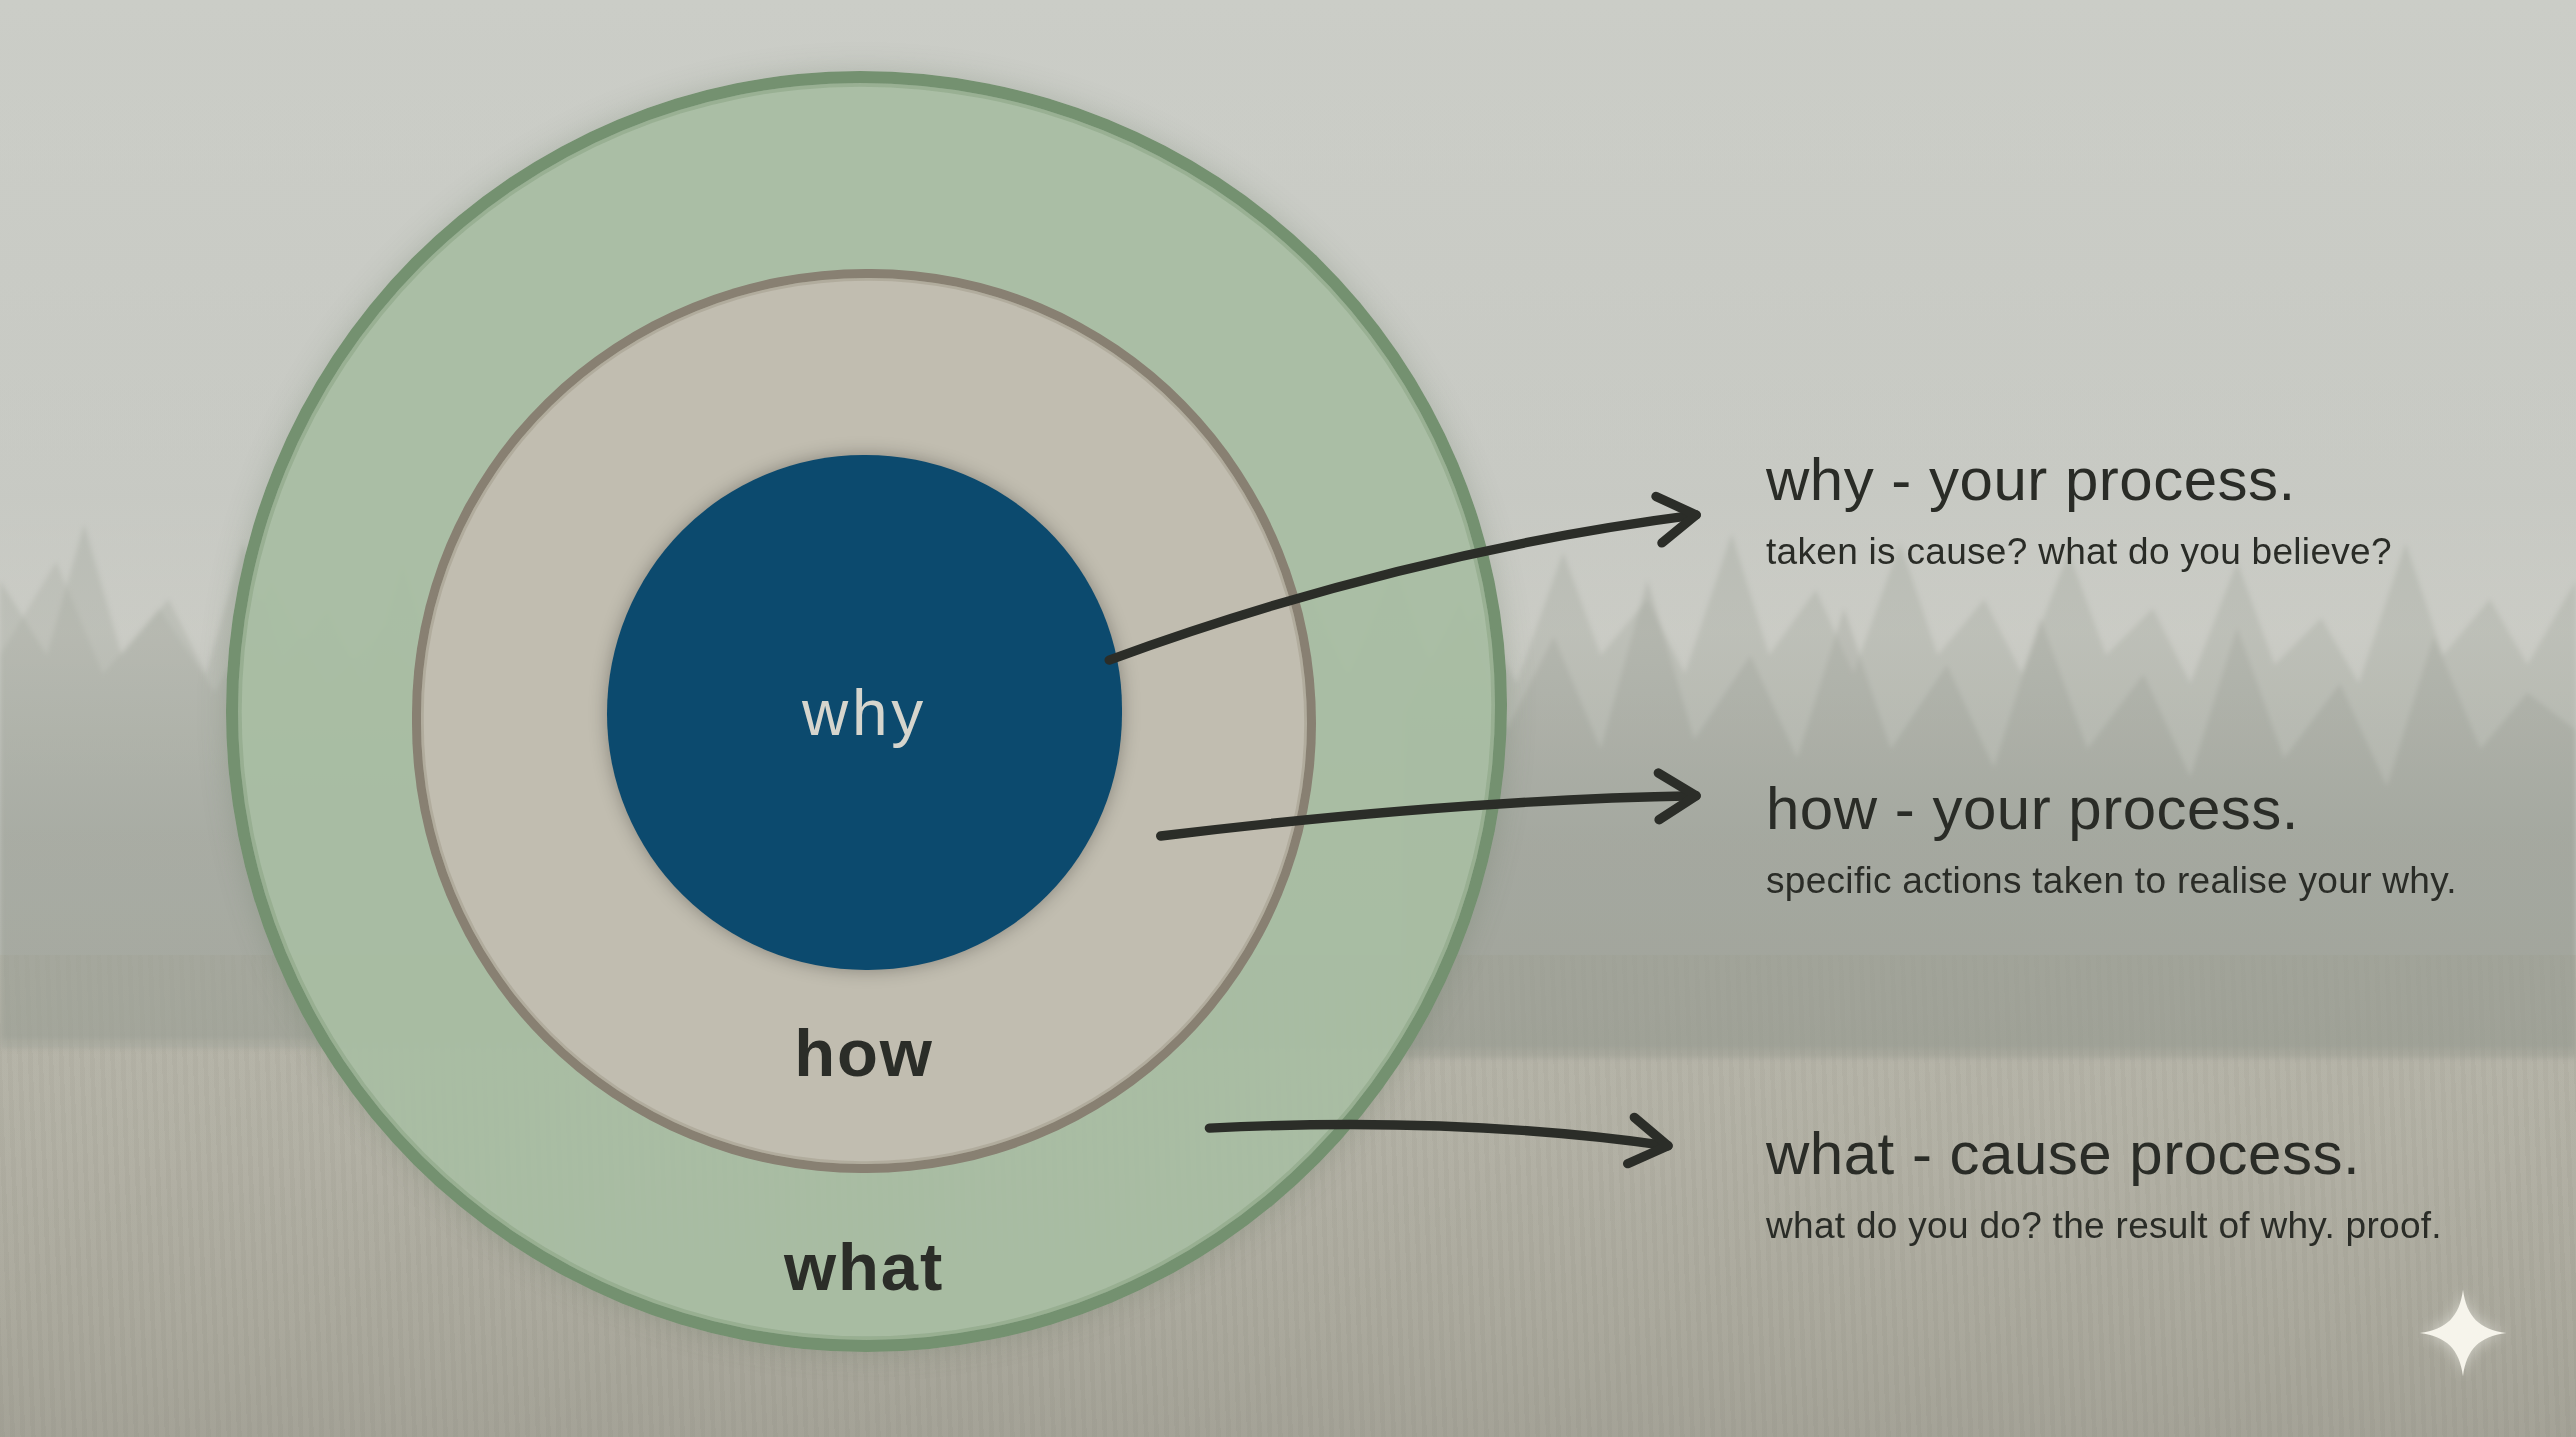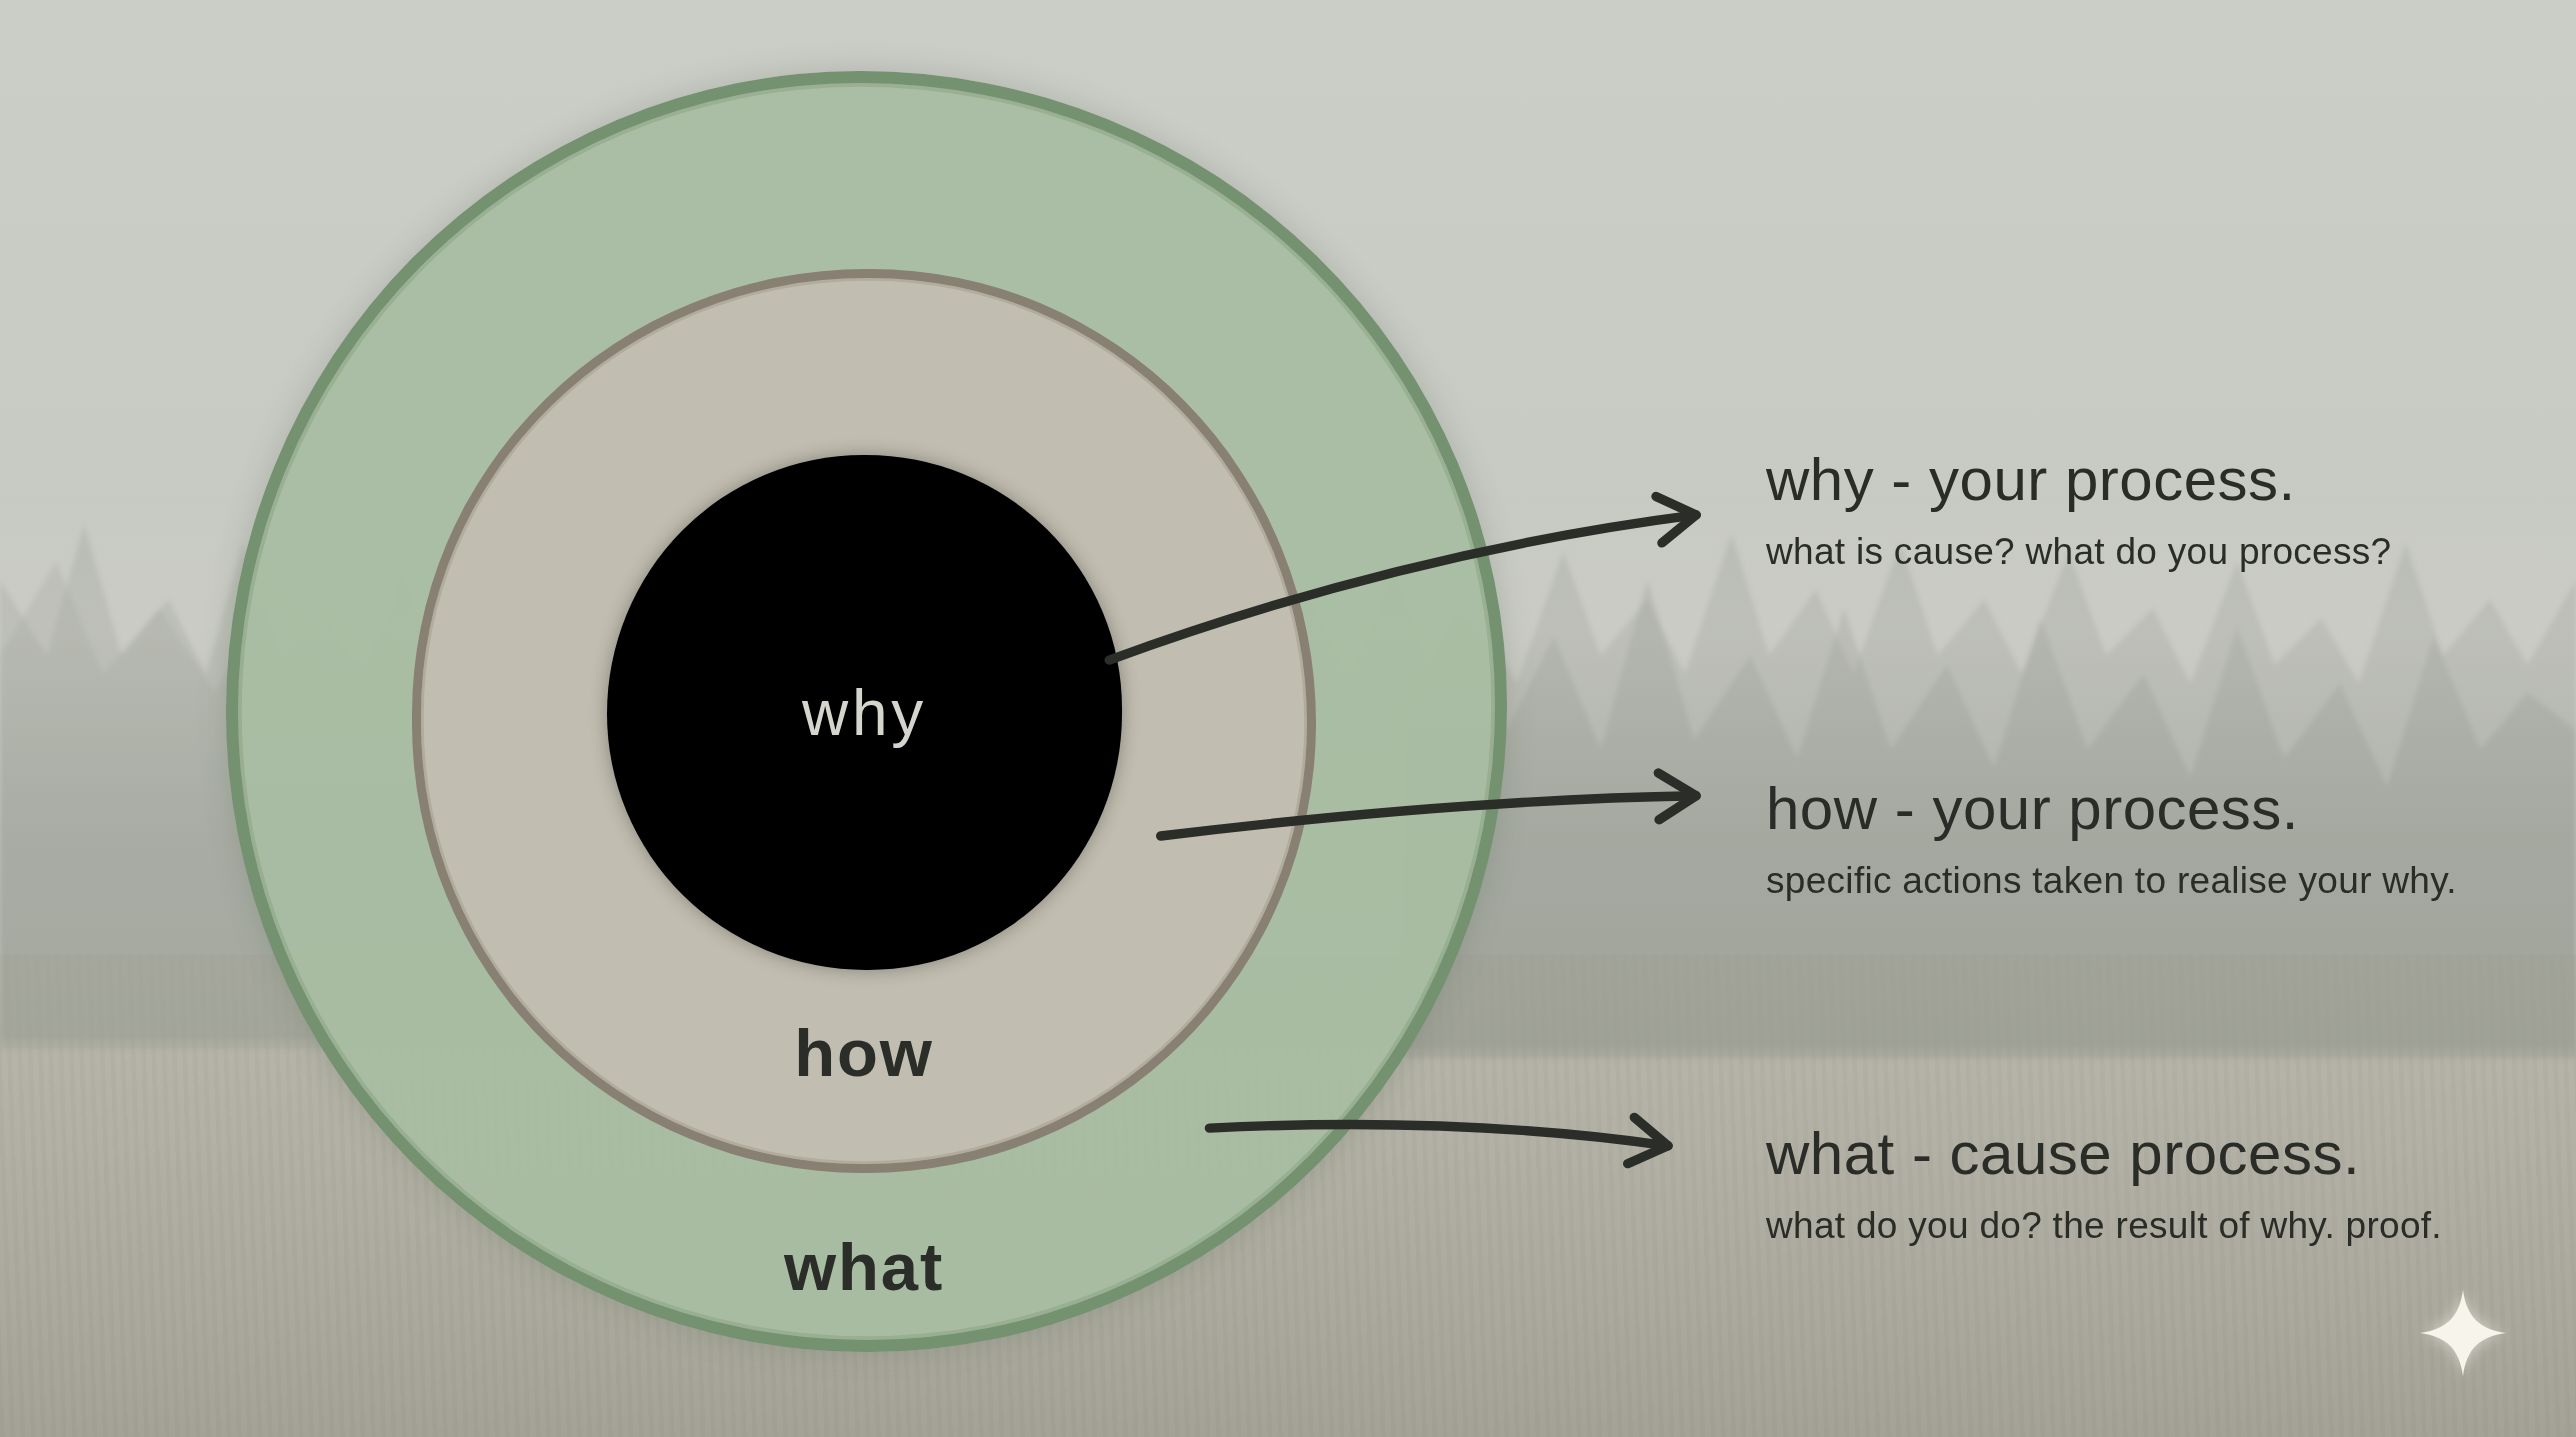--- a/index.html
+++ b/index.html
@@ -40,21 +40,21 @@
   }
   .circle-how{
     left:412px;top:269px;width:904px;height:904px;
     background:rgba(194,189,177,0.97);
     border:9.4px solid rgba(126,118,102,0.85);
     border-radius:50.5% 49.5% 50% 50% / 49.5% 50.5% 50% 50%;
     box-shadow:inset 0 0 0 2.8px rgba(140,131,114,0.3);
   }
   .circle-why{
     left:607px;top:455px;width:515px;height:515px;
-    background:#000000;
+    background:#0c4a6e;
     border-radius:50% 50% 49.5% 50.5% / 50.5% 49.5% 50% 50%;
     box-shadow:0 0 17px rgba(30,30,26,0.35);
     display:flex;align-items:center;justify-content:center;
   }
   .why-label{
     color:#d6d5cd;font-size:64px;font-weight:500;letter-spacing:3.7px;
   }
   .ring-label{
     position:absolute;width:374px;text-align:center;
     color:#2b2d28;font-size:67px;font-weight:600;letter-spacing:1.9px;
@@ -104,21 +104,21 @@
         <path d="M14,8 L54,33 L14,58" fill="none" stroke="#2b2d28" stroke-width="10" stroke-linecap="round" stroke-linejoin="round"></path>
       </marker>
     </defs>
     <path d="M1185,705 Q1500,590 1812,550" fill="none" stroke="#2b2d28" stroke-width="10" stroke-linecap="round" marker-end="url(#ah)"></path>
     <path d="M1240,893 Q1560,854 1812,850" fill="none" stroke="#2b2d28" stroke-width="10" stroke-linecap="round" marker-end="url(#ah)"></path>
     <path d="M1292,1205 Q1560,1192 1782,1224" fill="none" stroke="#2b2d28" stroke-width="10" stroke-linecap="round" marker-end="url(#ah)"></path>
   </svg>
 
   <div class="annotation a-why">
     <div class="a-title">why - your process.</div>
-    <div class="a-sub">what is cause? what do you process?</div>
+    <div class="a-sub">taken is cause? what do you believe?</div>
   </div>
   <div class="annotation a-how">
     <div class="a-title">how - your process.</div>
     <div class="a-sub">specific actions taken to realise your why.</div>
   </div>
   <div class="annotation a-what">
     <div class="a-title">what - cause process.</div>
     <div class="a-sub">what do you do? the result of why. proof.</div>
   </div>
 

